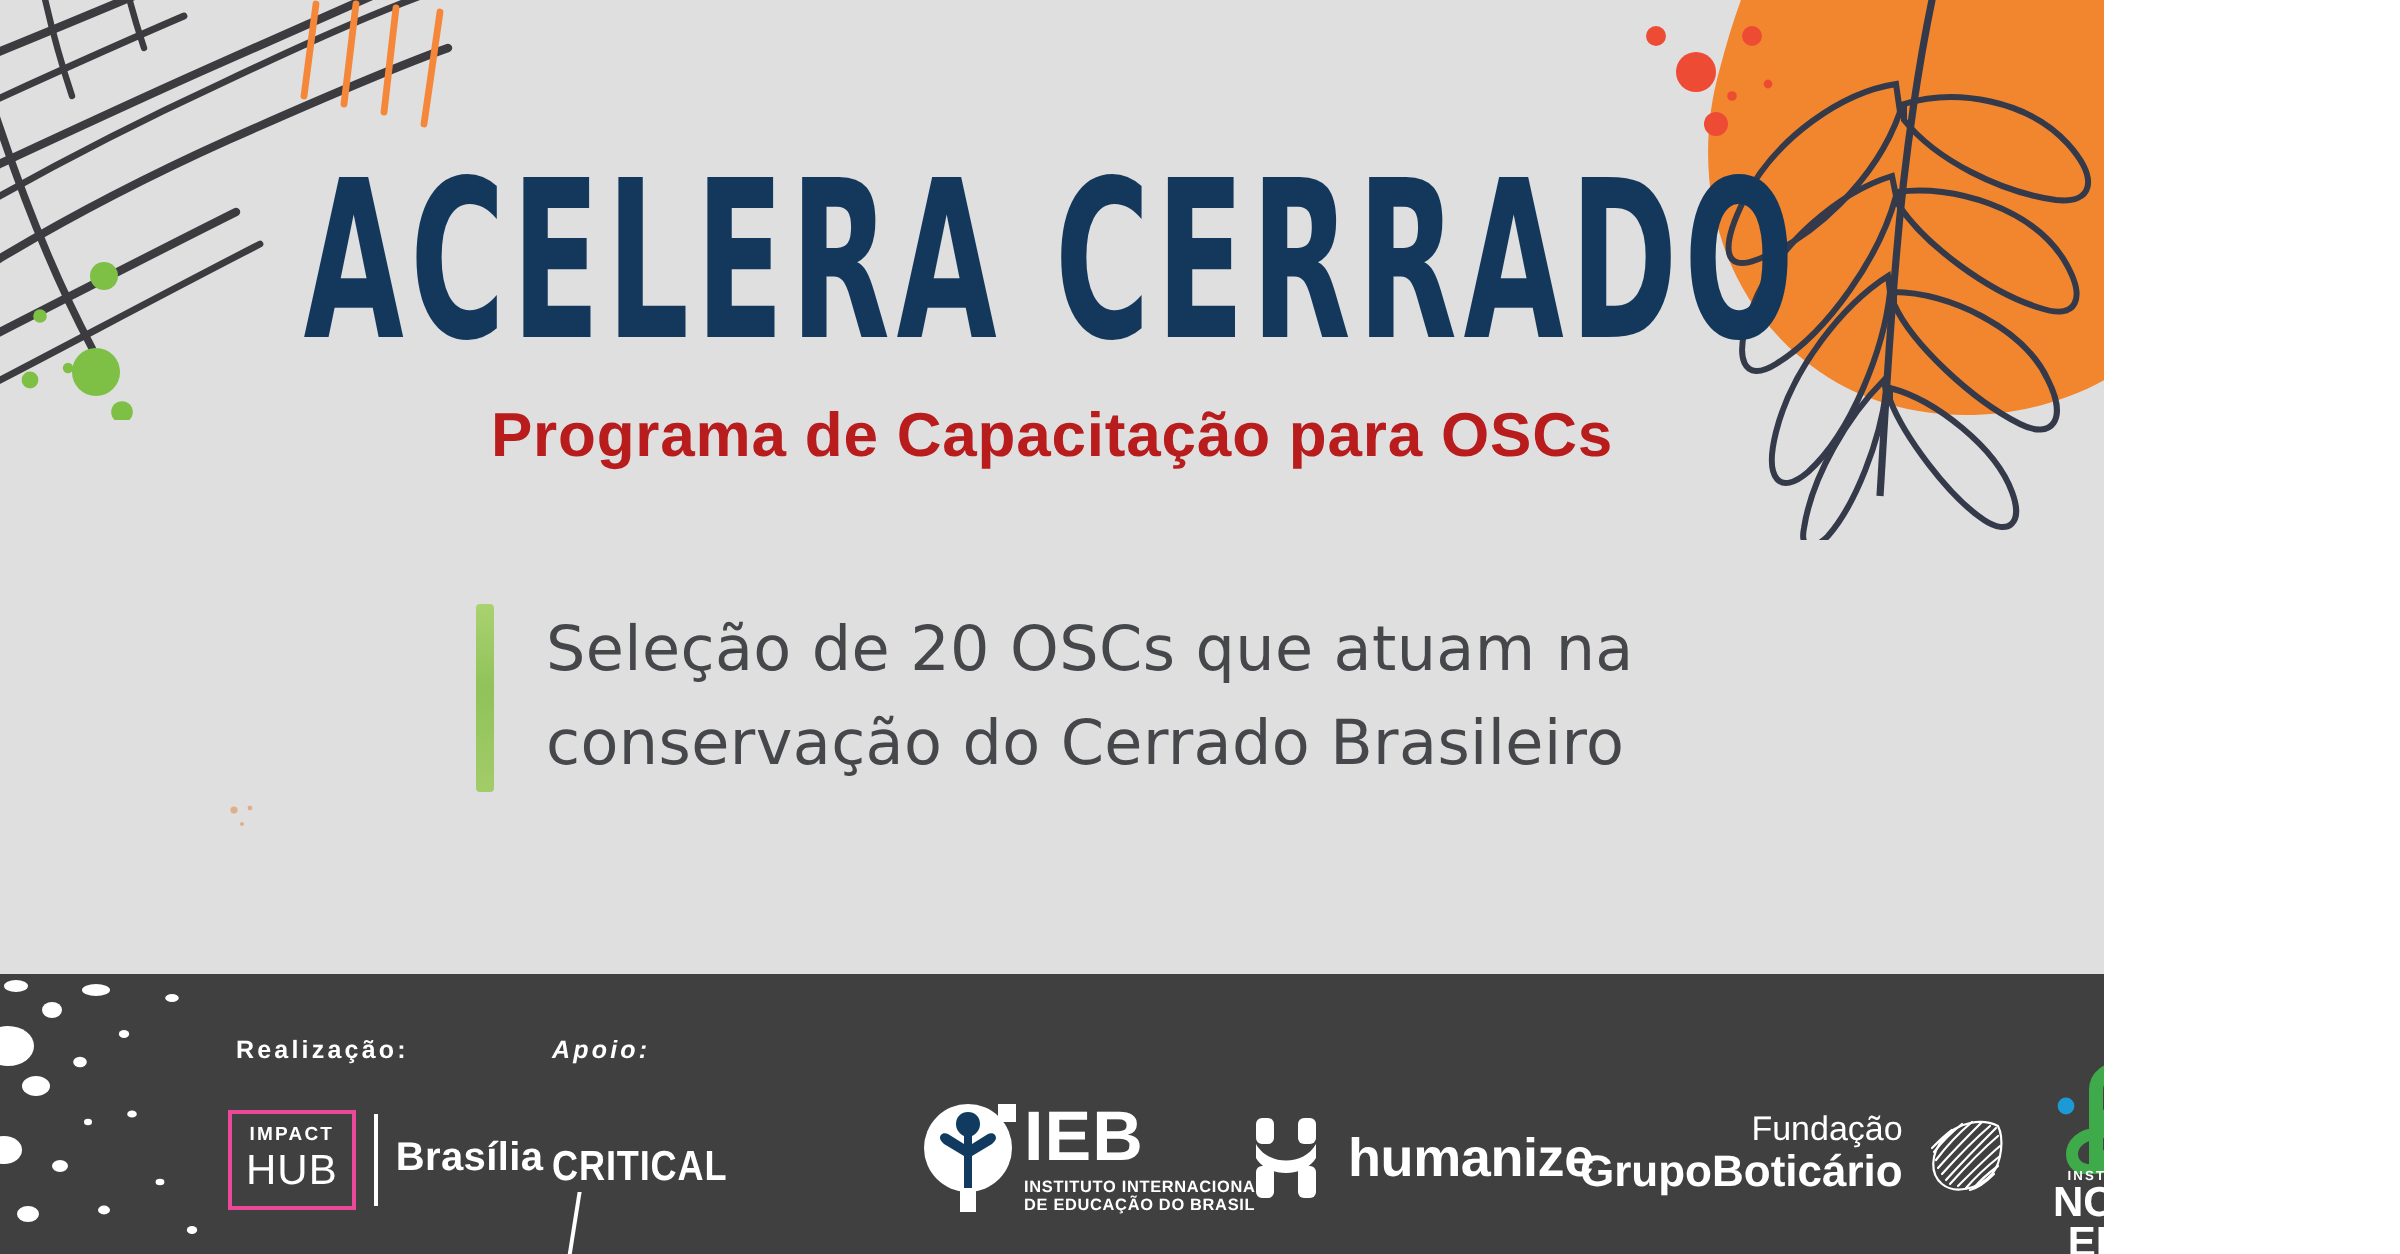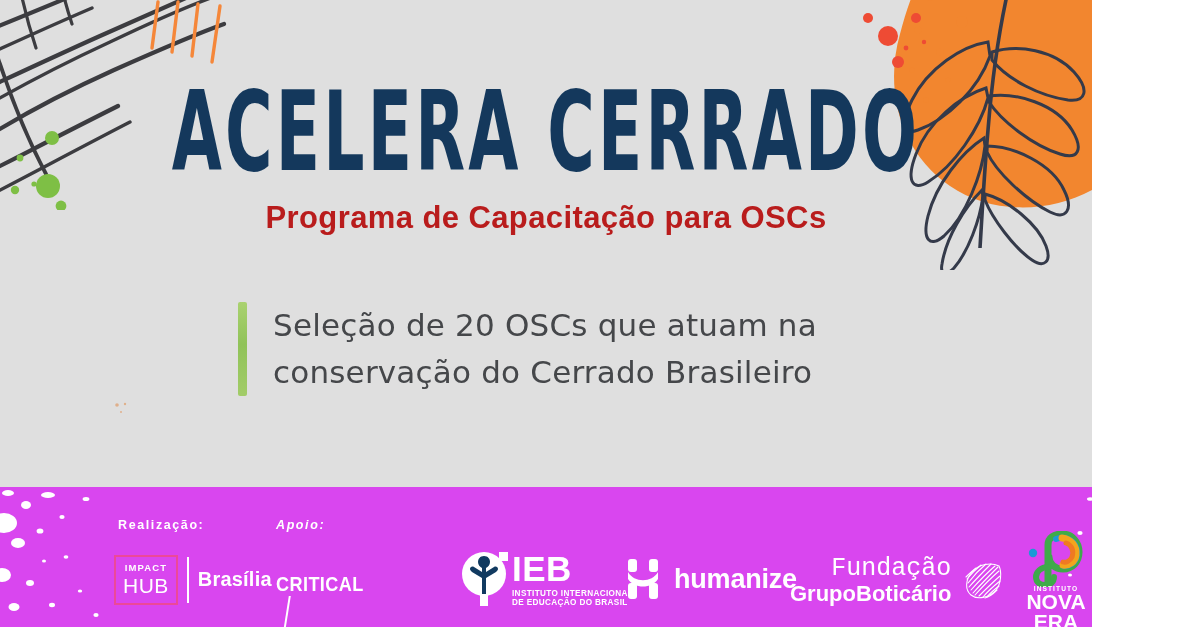--- a/index.html
+++ b/index.html
@@ -8,21 +8,20 @@
     padding: 0;
     background: #ffffff;
   }
   .banner {
     position: relative;
     width: 1052px;
     height: 627px;
     overflow: hidden;
     background: #dfdfdf;
     font-family: "Liberation Sans", sans-serif;
-    padding-left: 40px;
   }
 
   
   .deco {
     position: absolute;
     pointer-events: none;
   }
   #orange-blob   { top: -70px; right: -60px; width: 330px; height: 300px; }
   #leaf-topleft  { top: -62px; left: -96px;  width: 330px; height: 290px; }
   #branch-topright { top: -20px; right: -10px; width: 260px; height: 290px; }
@@ -86,21 +85,21 @@
     white-space: nowrap;
   }
 
   
   .footer {
     position: absolute;
     left: 0;
     bottom: 0;
     width: 1200px;
     height: 140px;
-    background: #d946ef;
+    background: #404040;
     overflow: hidden;
   }
   .splatter { position: absolute; top: 0; pointer-events: none; }
   #splatter-left  { left: -4px;  width: 170px; height: 140px; }
   #splatter-right { right: -4px; width: 230px; height: 140px; }
 
   .f-label {
     position: absolute;
     color: #ffffff;
     font-family: "Liberation Sans", sans-serif;
@@ -207,22 +206,22 @@
     font-family: "Liberation Sans", sans-serif;
     font-weight: 700;
     font-size: 27px;
     letter-spacing: -.2px;
   }
 
   
   #logo-boticario { left: 790px; top: 68px; display: flex; align-items: center; gap: 10px; }
   .gb-text { text-align: right; line-height: 1.08; }
   .gb-fund {
-    font-family: Liberation Mono, monospace;
-    font-size: 25px;
+    font-family: Liberation Sans, sans-serif;
+    font-size: 17px;
     display: block;
   }
   .gb-grupo {
     font-family: "Liberation Sans", sans-serif;
     font-weight: 700;
     font-size: 22px;
     display: block;
   }
 
   

